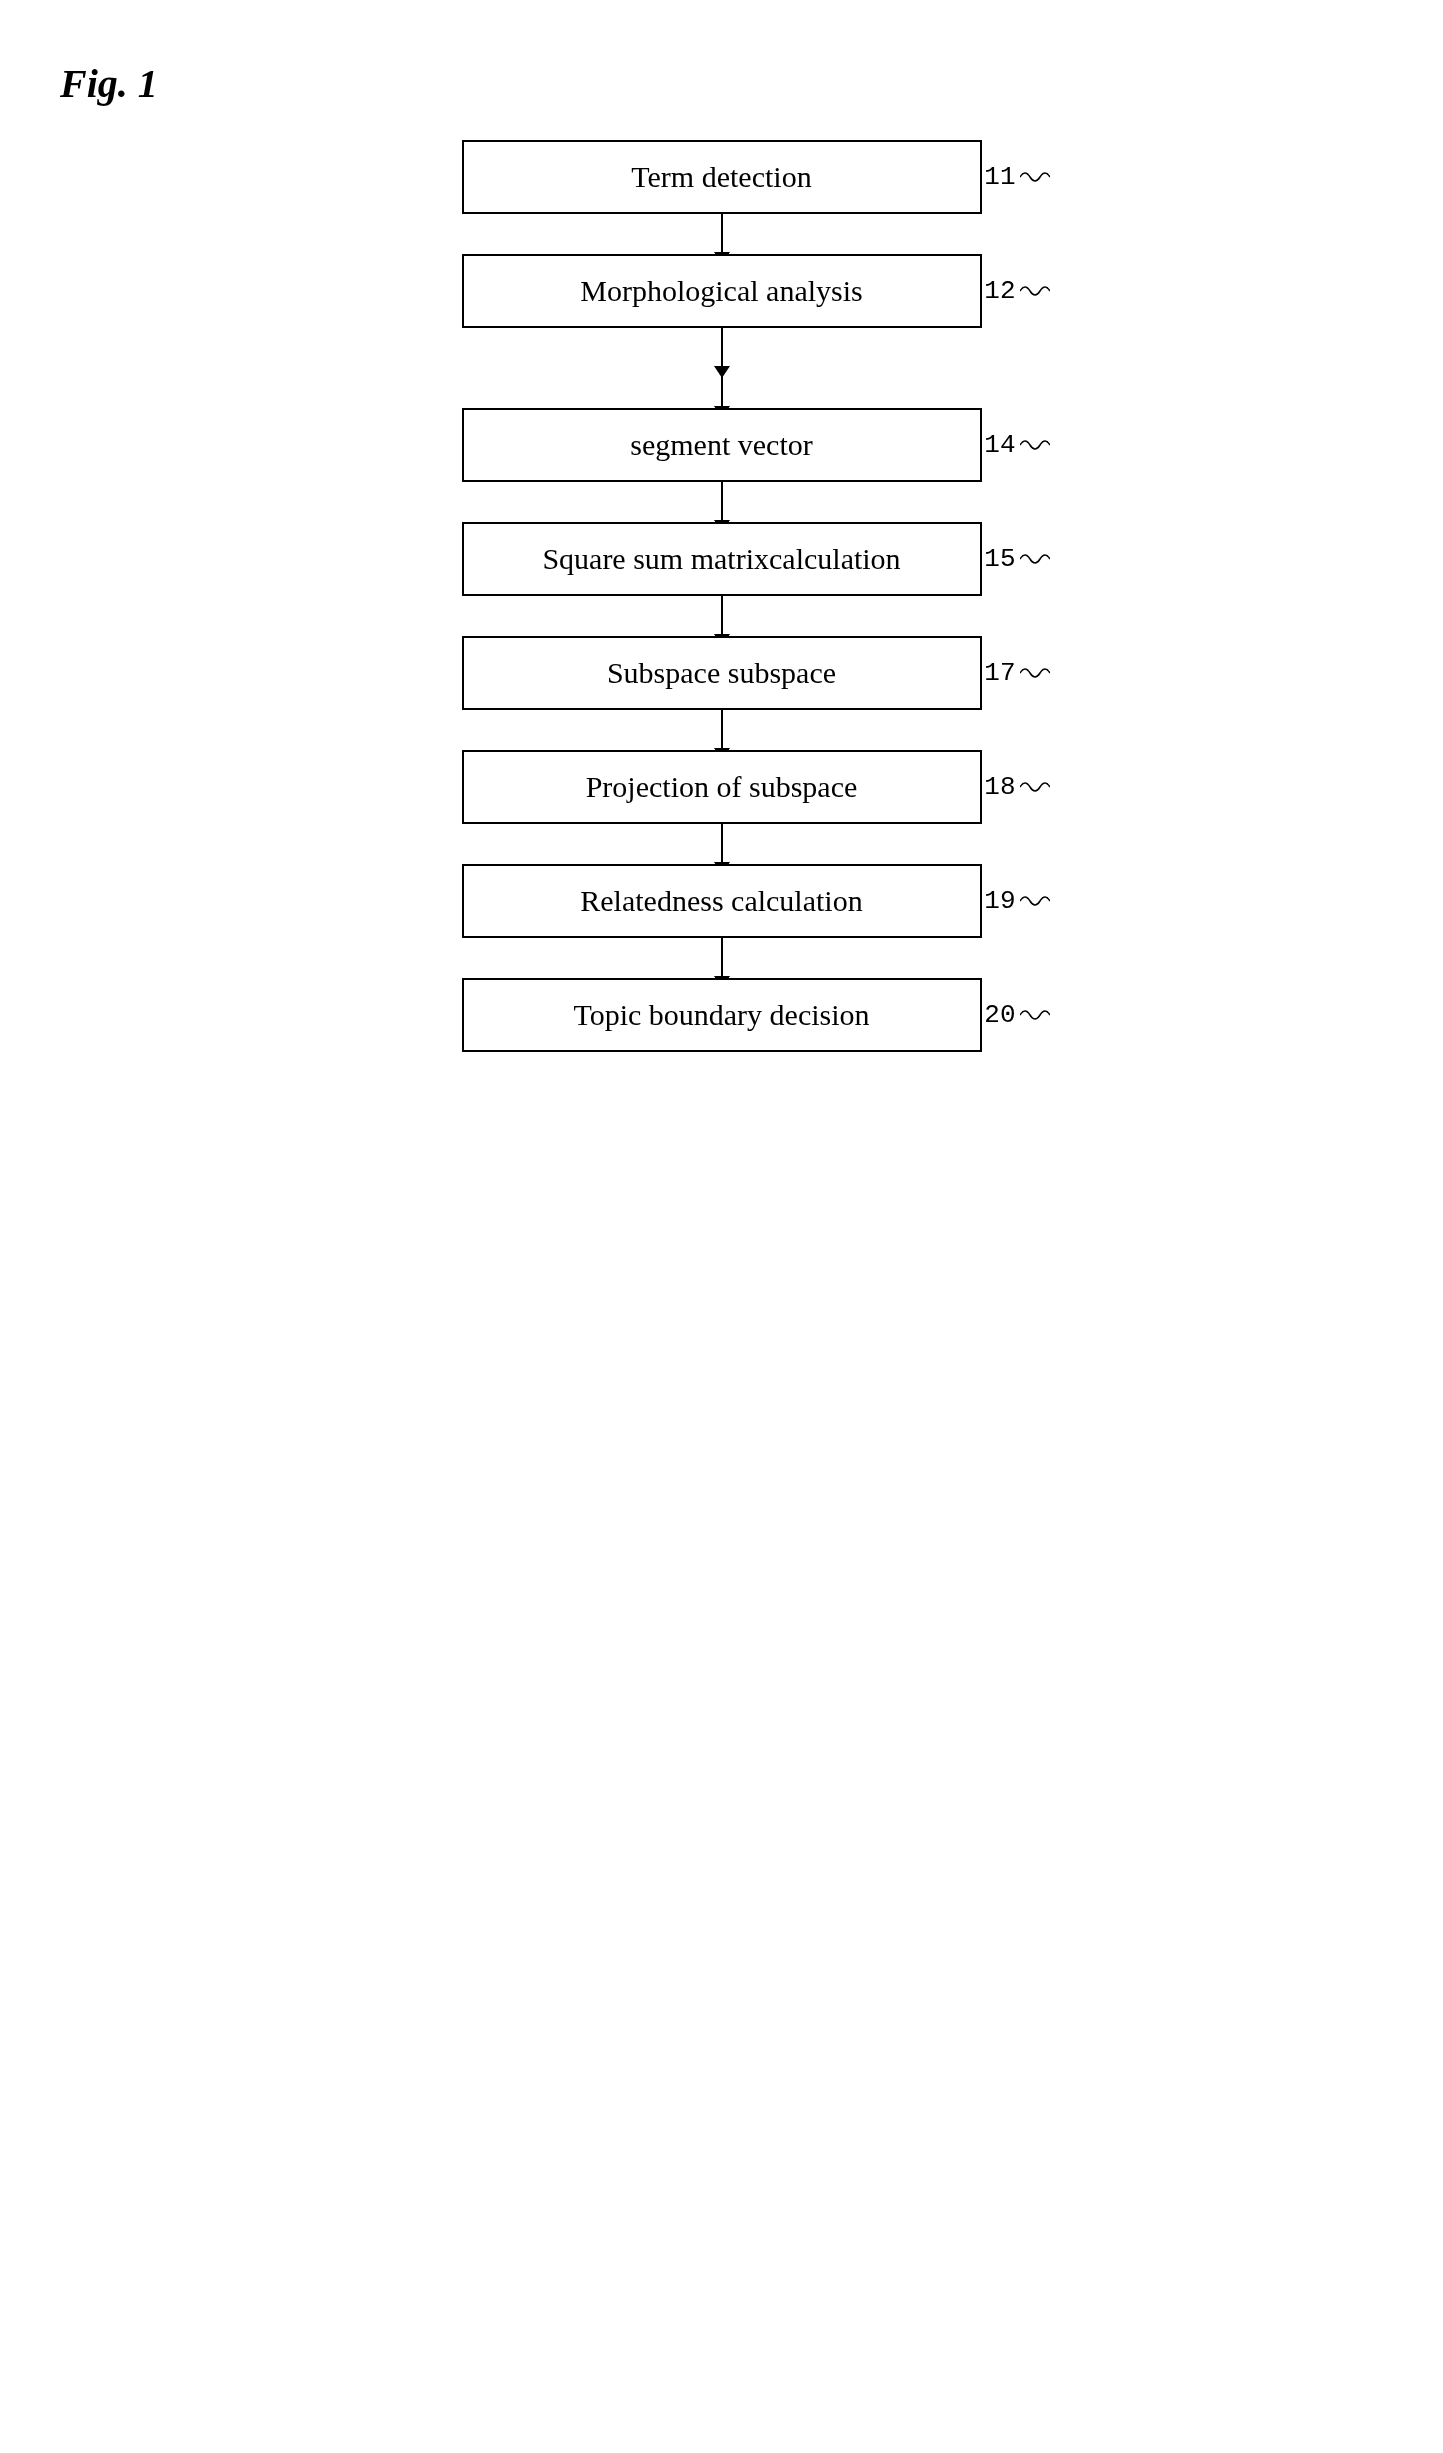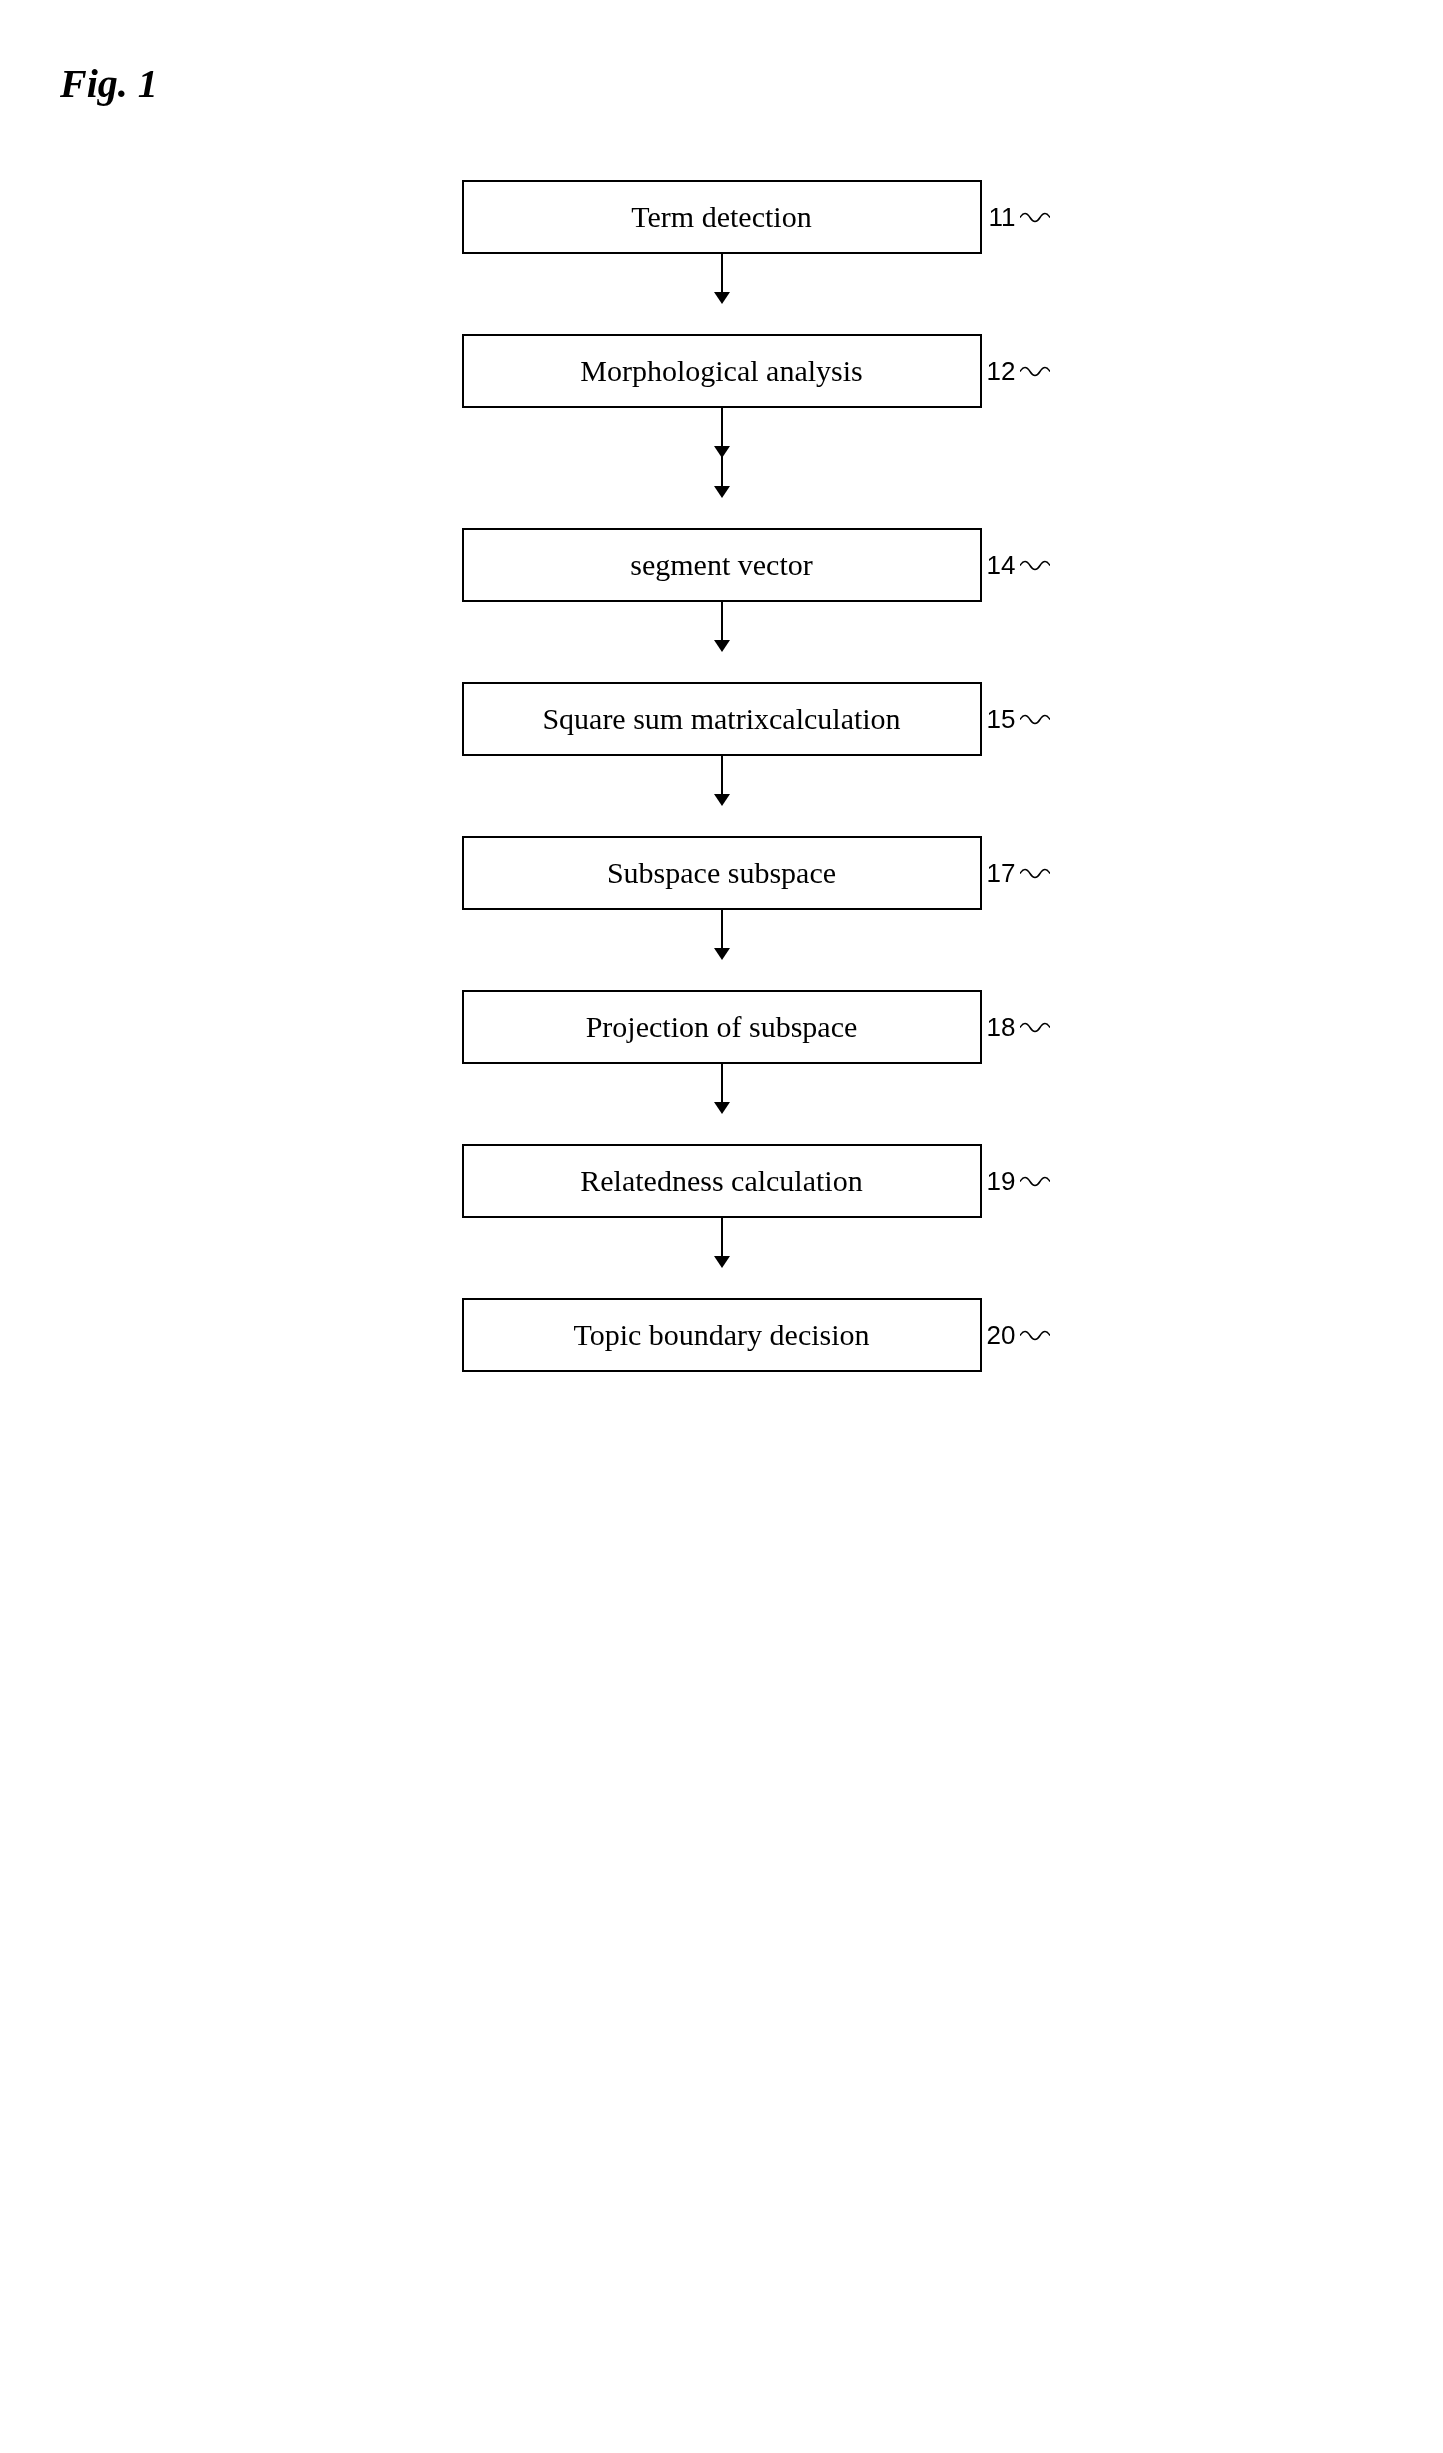--- a/index.html
+++ b/index.html
@@ -50,30 +50,29 @@
       background: #ffffff;
       display: flex;
       align-items: center;
       justify-content: center;
       text-align: center;
       font-size: 30px;
       font-family: 'Times New Roman', Times, serif;
       width: 520px;
       padding: 18px 24px;
       position: relative;
-      margin-top: 40px;
     }
 
     .box-label {
       position: absolute;
       right: -70px;
       top: 50%;
       transform: translateY(-50%);
       font-size: 26px;
-      font-family: Liberation Sans, sans-serif;
+      font-family: Liberation Mono, monospace;
       display: flex;
       align-items: center;
       gap: 4px;
     }
 
     .arrow-down {
       width: 2px;
       background: #000;
       height: 40px;
       position: relative;

